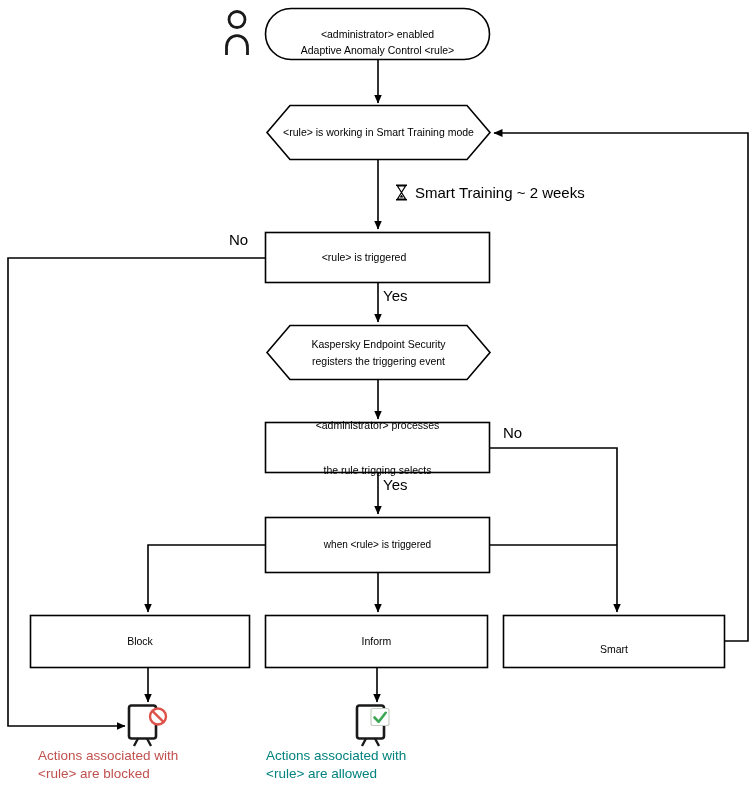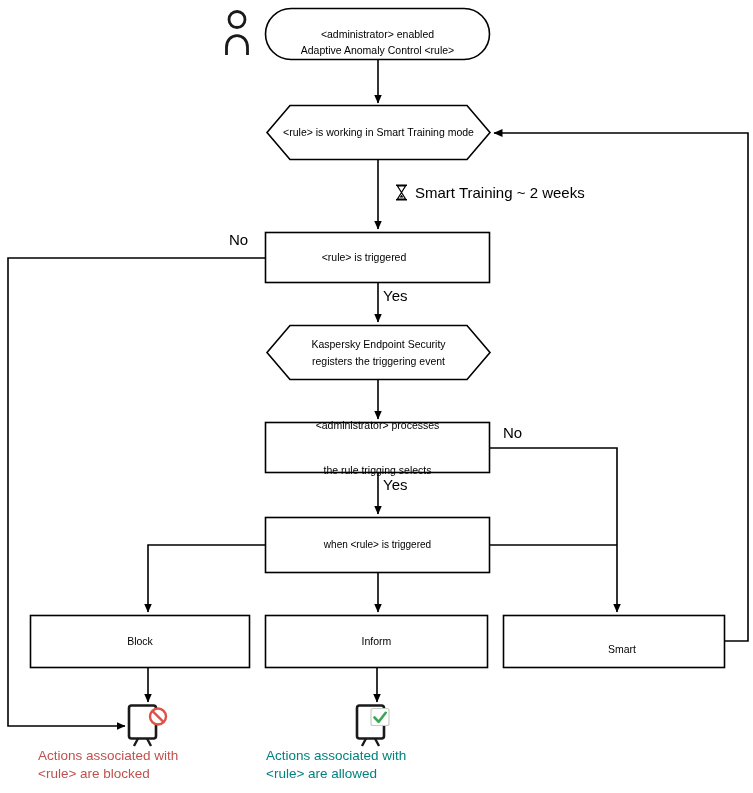--- a/index.html
+++ b/index.html
@@ -120,21 +120,21 @@
   <div class="node-label" style="left:265px;top:517px;width:225px;height:56px;font-size:10px;">
     <span>when &lt;rule&gt; is triggered</span>
   </div>
 
   <div class="node-label" style="left:30px;top:615px;width:220px;height:53px;">
     <span>Block</span>
   </div>
   <div class="node-label" style="left:265px;top:615px;width:223px;height:53px;">
     <span>Inform</span>
   </div>
-  <div class="node-label" style="left:503px;top:615px;width:222px;height:68px;margin-left:8px;">
+  <div class="node-label" style="left:503px;top:615px;width:222px;height:68px;">
     <span>Smart</span>
   </div>
 
   <div class="outcome blocked" style="left:38px;top:747px;width:216px;">
     <div>Actions associated with</div>
     <div>&lt;rule&gt; are blocked</div>
   </div>
 
   <div class="outcome allowed" style="left:266px;top:747px;width:216px;">
     <div>Actions associated with</div>

